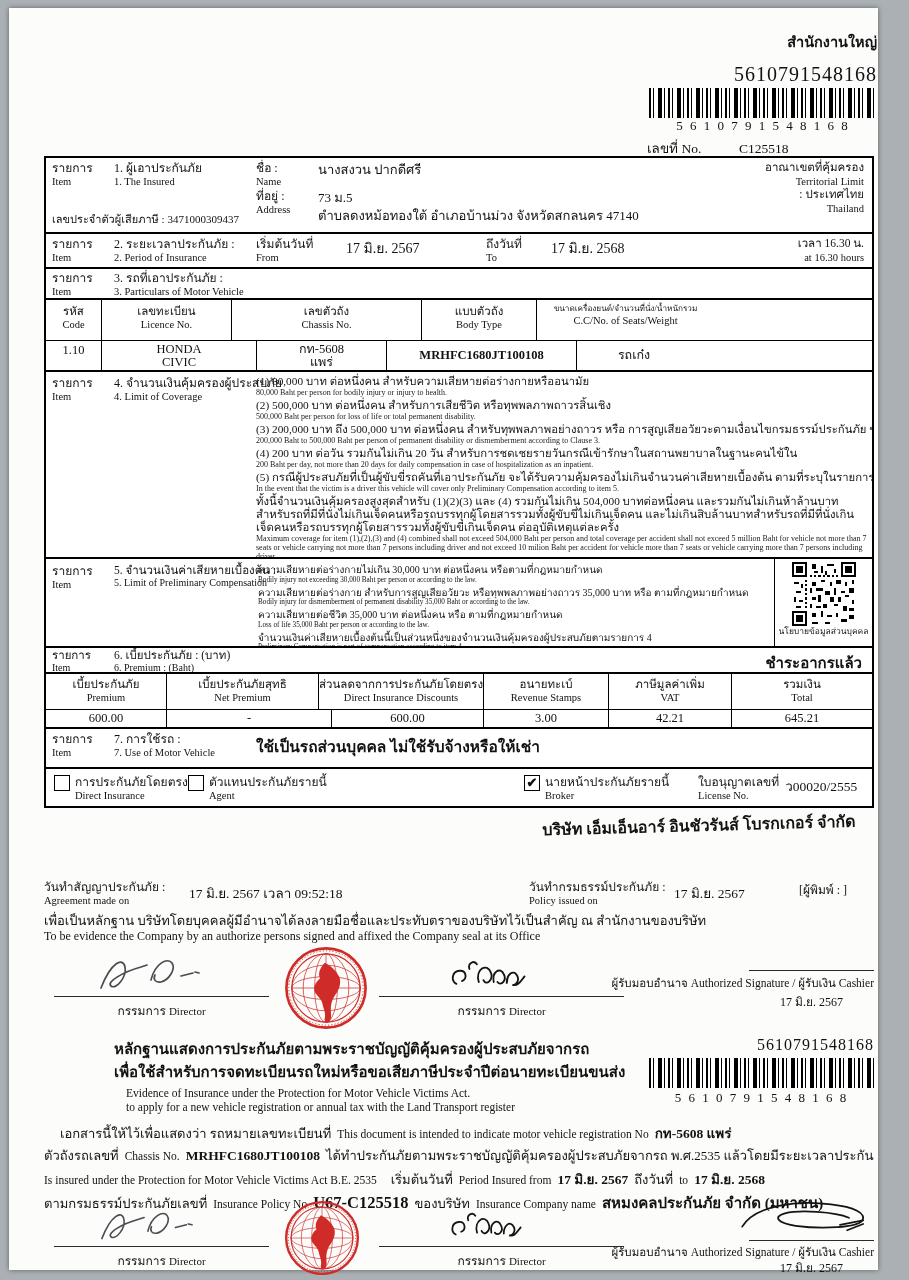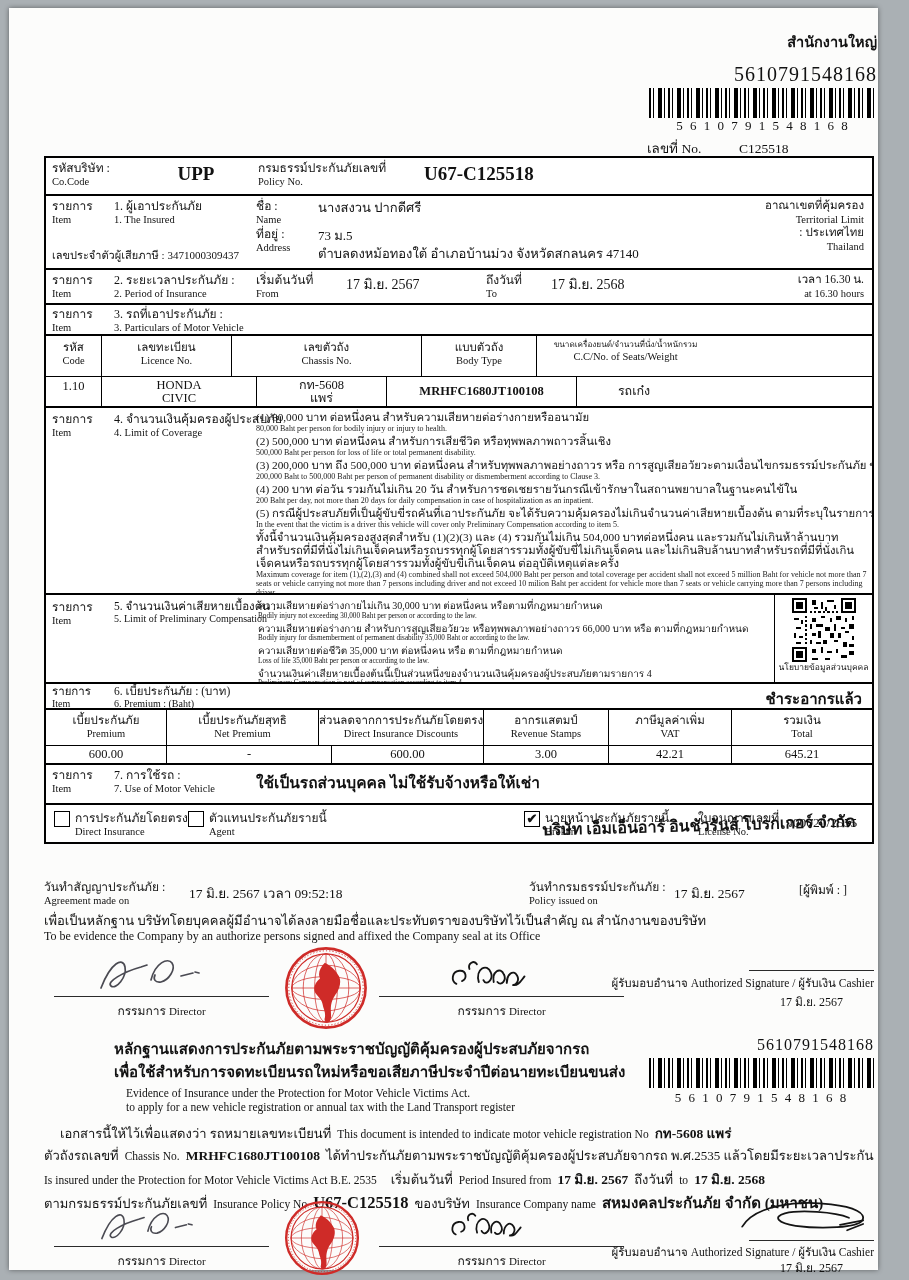--- a/index.html
+++ b/index.html
@@ -157,32 +157,20 @@
     </div>
     <div class="hline">
       <span class="lab">วันที่ Date</span>
       <span>17 มิ.ย. 2567</span>
     </div>
   </div>
 
   <div class="sched">
 
 
-    <div class="srow r-co">
-      <div class="pr abs" style="left:6px;top:3px">
-        <div class="t">รหัสบริษัท :</div>
-        <div class="e">Co.Code</div>
-      </div>
-      <div class="bigval abs" style="left:95px;top:5px;width:110px;text-align:center">UPP</div>
-      <div class="pr abs" style="left:212px;top:3px">
-        <div class="t">กรมธรรม์ประกันภัยเลขที่</div>
-        <div class="e">Policy No.</div>
-      </div>
-      <div class="bigval abs" style="left:378px;top:5px">U67-C125518</div>
-    </div>
 
     <div class="srow r-i1">
       <div class="pr abs" style="left:6px;top:3px">
         <div class="t">รายการ</div>
         <div class="e">Item</div>
       </div>
       <div class="pr abs" style="left:68px;top:3px">
         <div class="t">1. ผู้เอาประกันภัย</div>
         <div class="e">1. The Insured</div>
       </div>
@@ -329,21 +317,21 @@
       <div class="prs abs" style="left:68px;top:5px">
         <div class="t">5. จำนวนเงินค่าเสียหายเบื้องต้น :</div>
         <div class="e">5. Limit of Preliminary Compensation</div>
       </div>
       <div class="abs" style="left:212px;top:5px;width:516px">
         <div class="p5">
           <div class="t">ความเสียหายต่อร่างกายไม่เกิน 30,000 บาท ต่อหนึ่งคน หรือตามที่กฎหมายกำหนด</div>
           <div class="e">Bodily injury not exceeding 30,000 Baht per person or according to the law.</div>
         </div>
         <div class="p5">
-          <div class="t">ความเสียหายต่อร่างกาย สำหรับการสูญเสียอวัยวะ หรือทุพพลภาพอย่างถาวร 66,000 บาท หรือ ตามที่กฎหมายกำหนด</div>
+          <div class="t">ความเสียหายต่อร่างกาย สำหรับการสูญเสียอวัยวะ หรือทุพพลภาพอย่างถาวร 35,000 บาท หรือ ตามที่กฎหมายกำหนด</div>
           <div class="e">Bodily injury for dismemberment of permanent disability 35,000 Baht or according to the law.</div>
         </div>
         <div class="p5">
           <div class="t">ความเสียหายต่อชีวิต 35,000 บาท ต่อหนึ่งคน หรือ ตามที่กฎหมายกำหนด</div>
           <div class="e">Loss of life 35,000 Baht per person or according to the law.</div>
         </div>
         <div class="p5">
           <div class="t">จำนวนเงินค่าเสียหายเบื้องต้นนี้เป็นส่วนหนึ่งของจำนวนเงินคุ้มครองผู้ประสบภัยตามรายการ 4</div>
           <div class="e">Preliminary Compensation is part of compensation according to item 4.</div>
         </div>
@@ -393,21 +381,21 @@
         </div>
         <div class="cell pc2">
           <div class="vht">เบี้ยประกันภัยสุทธิ</div>
           <div class="vhe">Net Premium</div>
         </div>
         <div class="cell pc1">
           <div class="vht">ส่วนลดจากการประกันภัยโดยตรง</div>
           <div class="vhe">Direct Insurance Discounts</div>
         </div>
         <div class="cell pc3">
-          <div class="vht">อากรแสตมป์</div>
+          <div class="vht">อนายทะเบ์</div>
           <div class="vhe">Revenue Stamps</div>
         </div>
         <div class="cell pc4">
           <div class="vht">ภาษีมูลค่าเพิ่ม</div>
           <div class="vhe">VAT</div>
         </div>
         <div class="cell pc5">
           <div class="vht">รวมเงิน</div>
           <div class="vhe">Total</div>
         </div>

